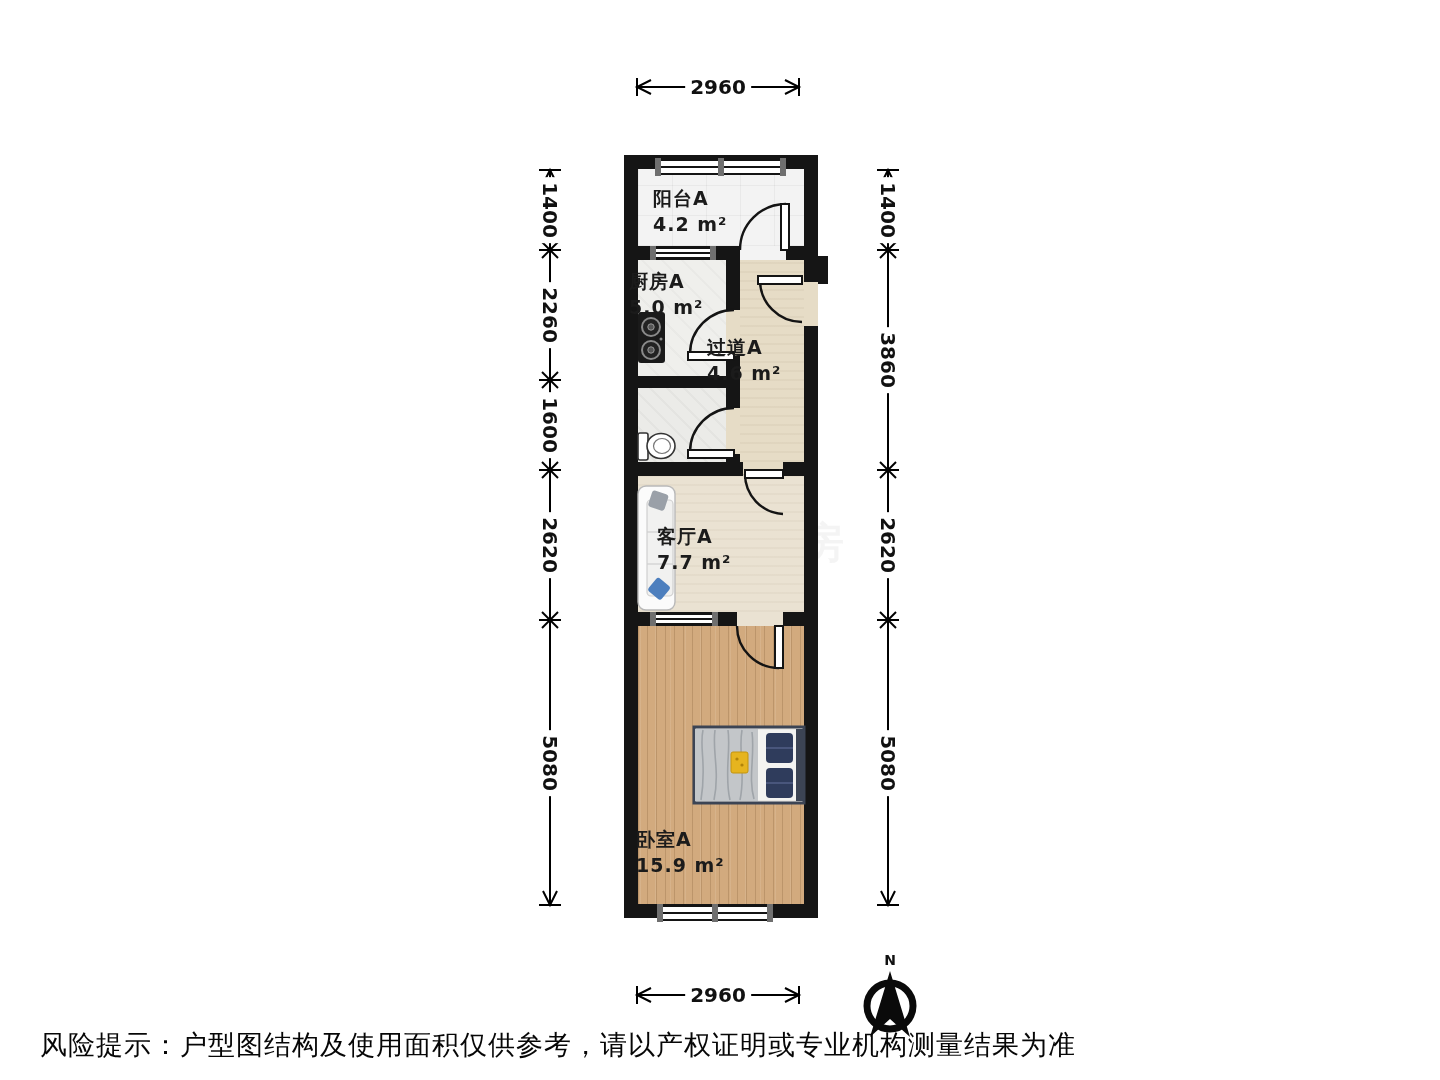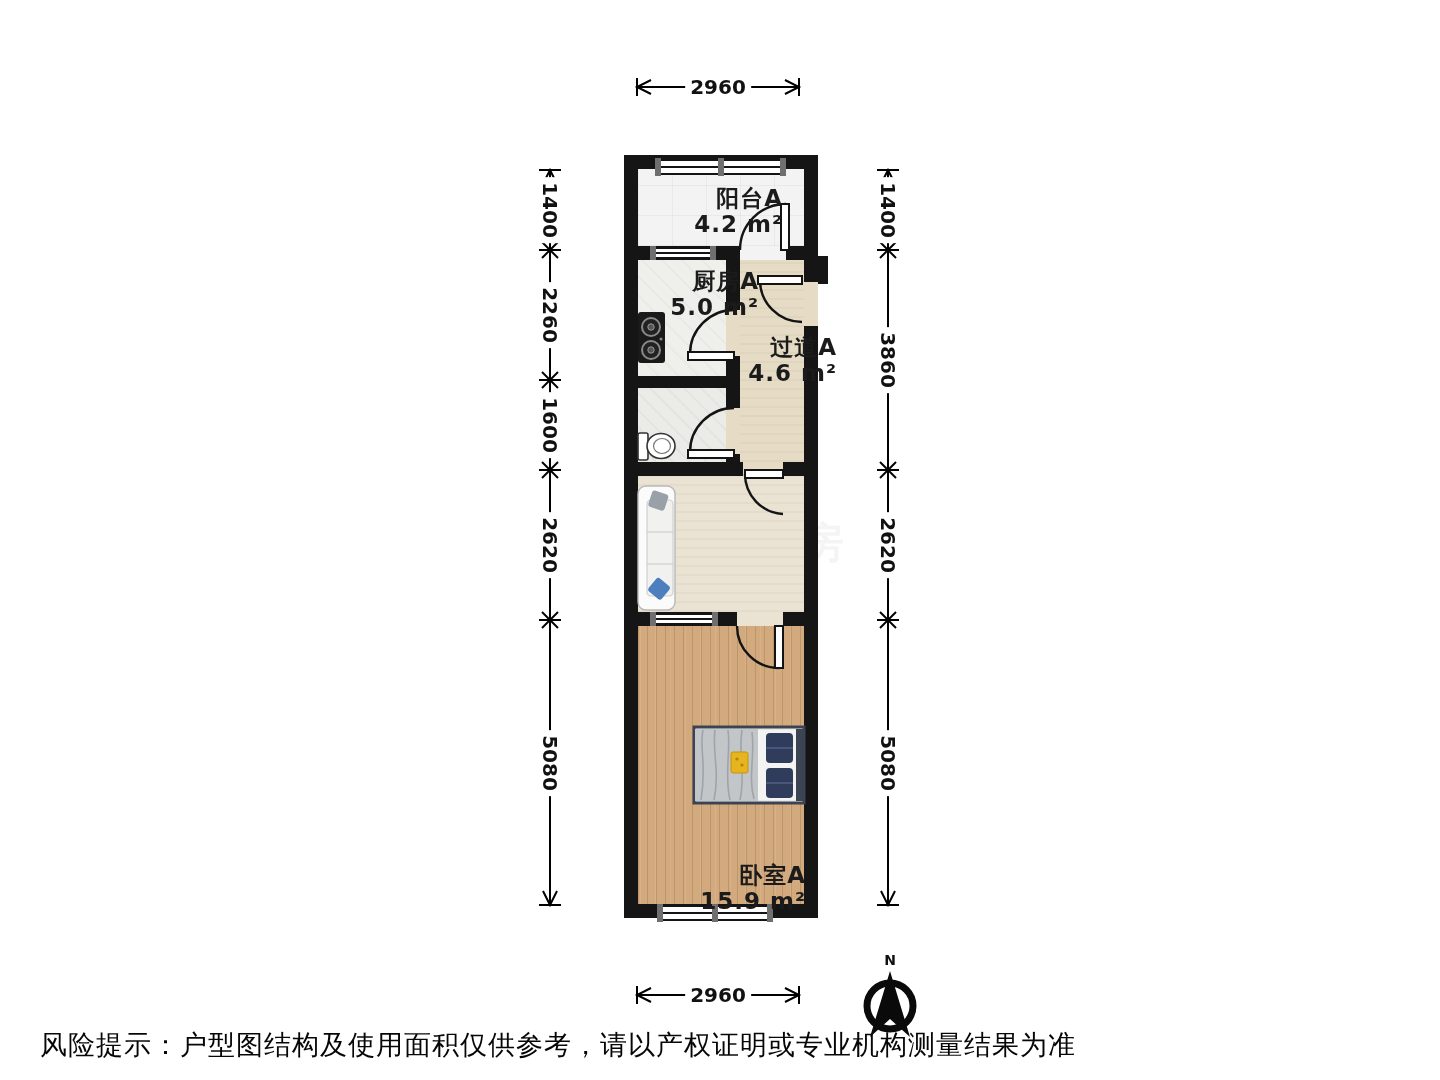--- a/index.html
+++ b/index.html
@@ -23,22 +23,22 @@
   .room-bedroom{left:14px;top:471px;width:166px;height:278px;background:#d2aa7e;
     background-image:repeating-linear-gradient(90deg,rgba(122,86,48,.25) 0 1px,transparent 1px 9px),
                      repeating-linear-gradient(90deg,rgba(255,255,255,.10) 2px 3px,transparent 3px 17px);}
   .opening{position:absolute;}
   
   .window{position:absolute;background:#fff;border:2px solid #141414;box-sizing:border-box;}
   .window .mid{position:absolute;left:0;right:0;top:50%;height:2px;margin-top:-1px;background:#141414;}
   .window .post{position:absolute;top:-3px;bottom:-3px;width:6px;background:#6f6f6f;}
   .window .post.l{left:-2px;} .window .post.r{right:-2px;} .window .post.c{left:50%;margin-left:-3px;}
   
-  .room-label{position:absolute;width:130px;text-align:right;color:#1b1b1b;font-weight:700;
-    font-size:23px;line-height:26px;letter-spacing:1px;}
+  .room-label{position:absolute;width:130px;text-align:left;color:#1b1b1b;font-weight:700;
+    font-size:19px;line-height:26px;letter-spacing:1px;}
   .room-label span{display:block;}
   .dim-label{position:absolute;background:#fff;color:#111;font-size:20px;font-weight:600;
     padding:0 5px;white-space:nowrap;}
   .dim-h{transform:translate(-50%,-50%);}
   .dim-v{transform:translate(-50%,-50%) rotate(90deg);}
   .risk{position:absolute;left:40px;top:1027px;font-size:27px;color:#060606;letter-spacing:1px;
     font-weight:400;white-space:nowrap;}
   .north-n{position:absolute;left:876px;top:952px;width:28px;text-align:center;
     font-size:14px;font-weight:700;color:#111;}
   
@@ -222,21 +222,25 @@
       <span>4.2 m²</span>
   </div>
   <div class="room-label" style="left:629px;top:268px;">
     <span>厨房A</span>
       <span>5.0 m²</span>
   </div>
   <div class="room-label" style="left:707px;top:334px;">
     <span>过道A</span>
       <span>4.6 m²</span>
   </div>
-  <div class="room-label" style="left:676px;top:826px;margin-top:36px;">
+  <div class="room-label" style="left:657px;top:523px;">
+    <span>客厅A</span>
+      <span>7.7 m²</span>
+  </div>
+  <div class="room-label" style="left:636px;top:826px;">
     <span>卧室A</span>
       <span>15.9 m²</span>
   </div>
 
   <span class="dim-label dim-h" style="left:718px;top:87px;">2960</span>
   <span class="dim-label dim-h" style="left:718px;top:995px;">2960</span>
 
   <span class="dim-label dim-v" style="left:550px;top:210px;">1400</span>
   <span class="dim-label dim-v" style="left:550px;top:315px;">2260</span>
   <span class="dim-label dim-v" style="left:550px;top:425px;">1600</span>

